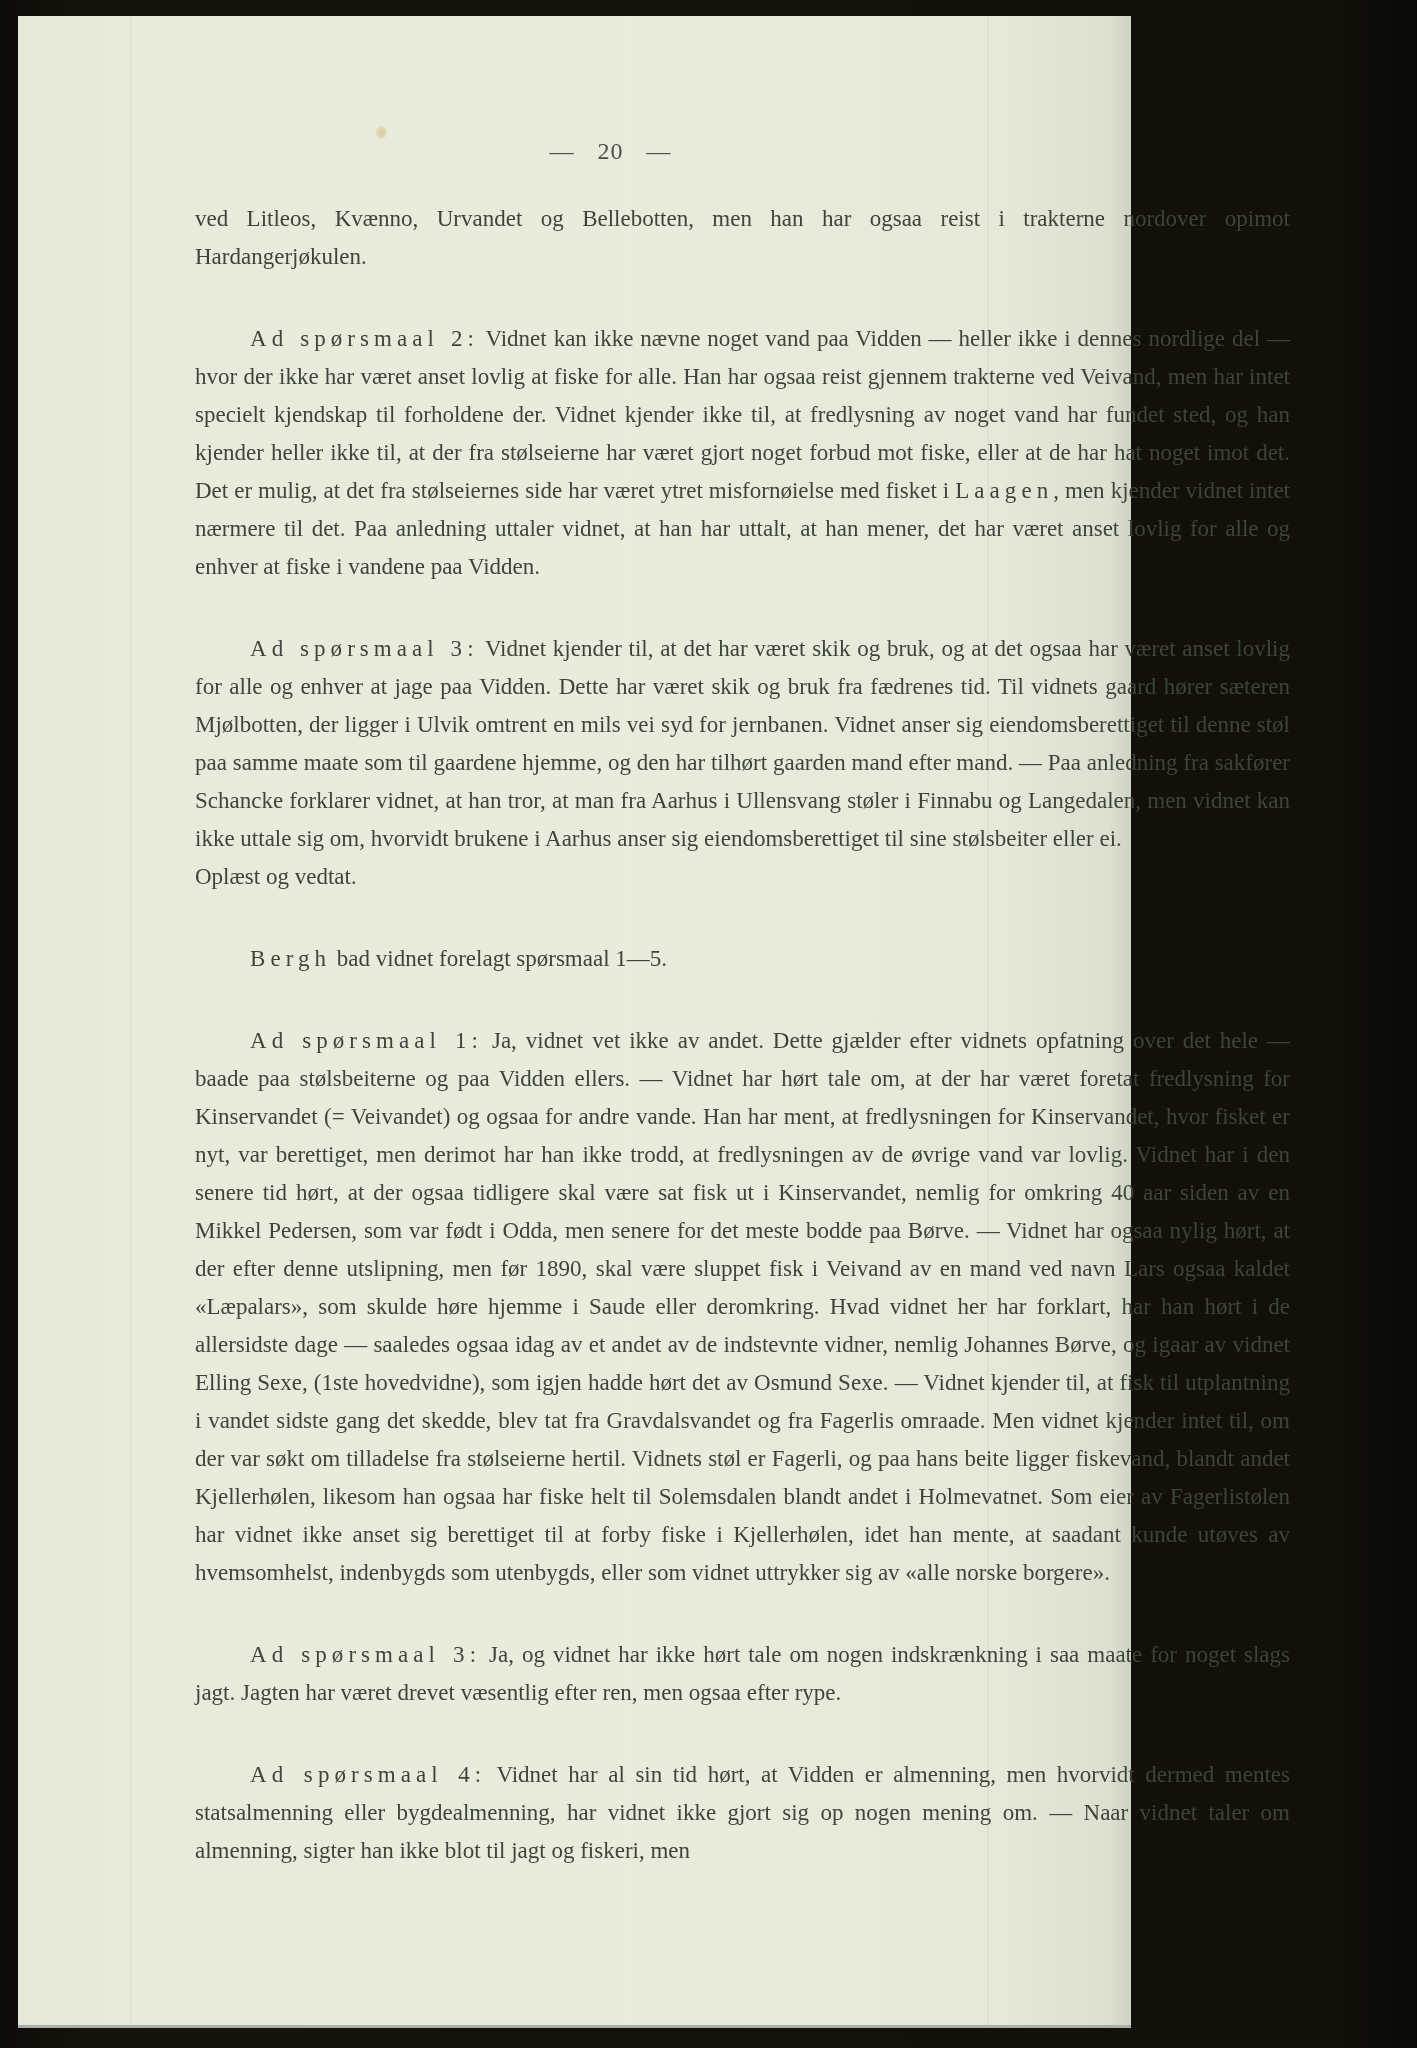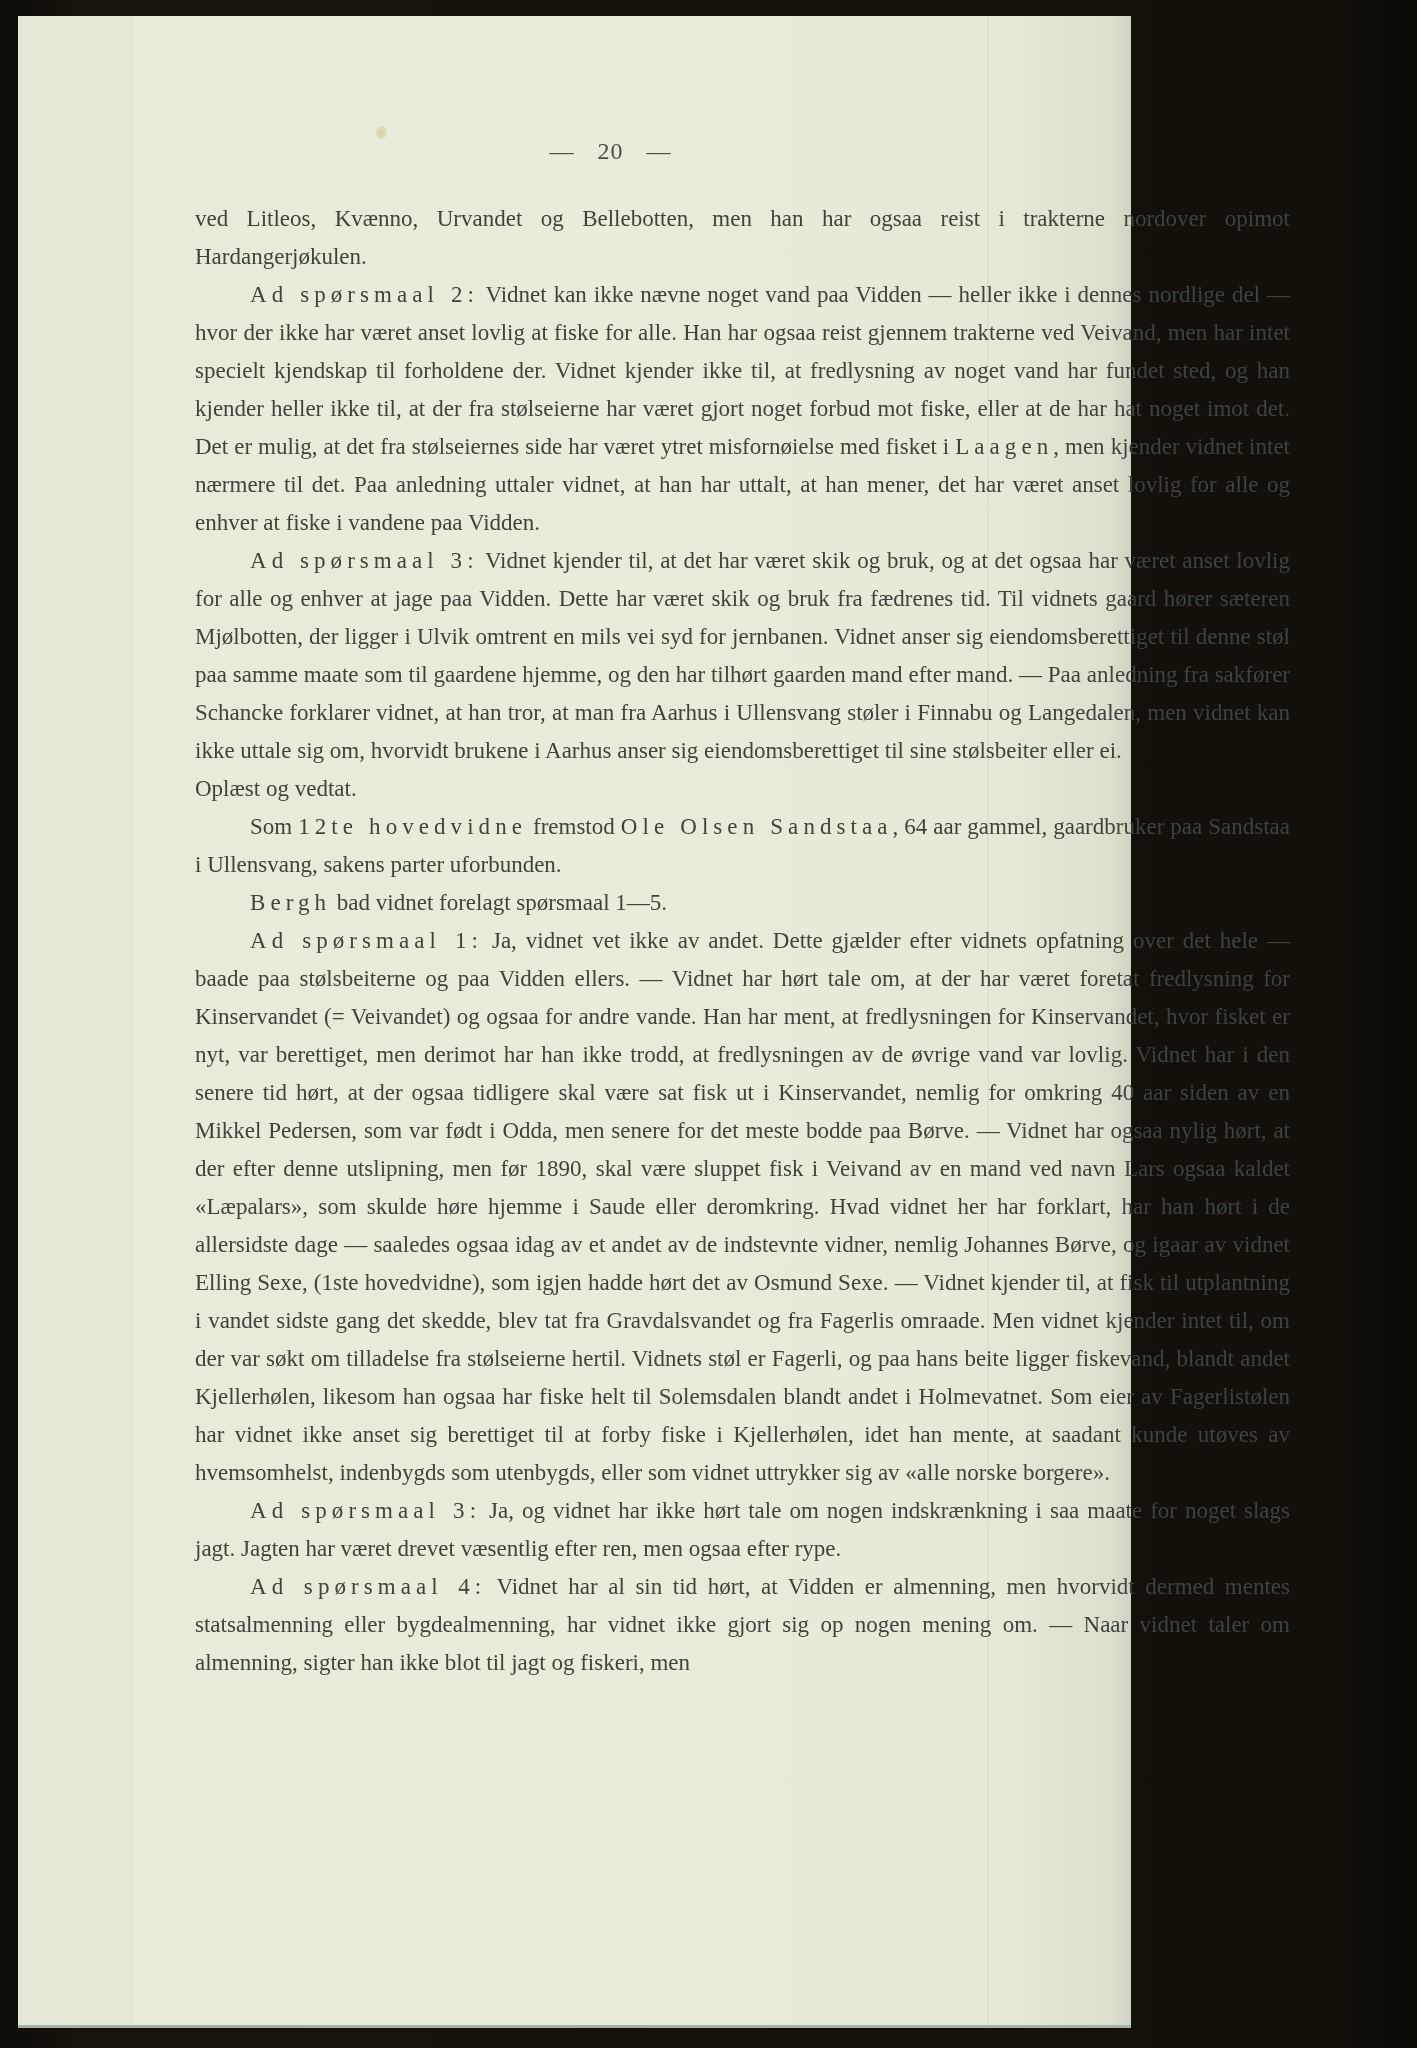--- a/index.html
+++ b/index.html
@@ -67,20 +67,21 @@
     font-size: 23px;
     line-height: 38px;
     text-align: justify;
     color: #3d443c;
   }
   .text-block p {
     margin: 0;
   }
   .text-block p.indent {
     text-indent: 55px;
+    margin-top: 44px;
   }
   .text-block p.right {
     text-indent: 0;
     padding-right: 6px;
   }
   .sp {
     letter-spacing: 0.22em;
   }
 </style>
 </head>
@@ -90,20 +91,19 @@
   <div class="paper">
     <div class="streak s1"></div>
     <div class="streak s2"></div>
     <div class="speck"></div>
     <div class="page-number">— 20 —</div>
     <div class="text-block">
         <p class=""><span>ved Litleos, Kvænno, Urvandet og Bellebotten, men han har ogsaa reist i trakterne nordover opimot Hardangerjøkulen.</span></p>
         <p class="indent"><span class="sp">Ad spørsmaal 2:</span><span> Vidnet kan ikke nævne noget vand paa Vidden — heller ikke i dennes nordlige del — hvor der ikke har været anset lovlig at fiske for alle. Han har ogsaa reist gjennem trakterne ved Veivand, men har intet specielt kjendskap til forholdene der. Vidnet kjender ikke til, at fredlysning av noget vand har fundet sted, og han kjender heller ikke til, at der fra stølseierne har været gjort noget forbud mot fiske, eller at de har hat noget imot det. Det er mulig, at det fra stølseiernes side har været ytret misfornøielse med fisket i </span><span class="sp">Laagen</span><span>, men kjender vidnet intet nærmere til det. Paa anledning uttaler vidnet, at han har uttalt, at han mener, det har været anset lovlig for alle og enhver at fiske i vandene paa Vidden.</span></p>
         <p class="indent"><span class="sp">Ad spørsmaal 3:</span><span> Vidnet kjender til, at det har været skik og bruk, og at det ogsaa har været anset lovlig for alle og enhver at jage paa Vidden. Dette har været skik og bruk fra fædrenes tid. Til vidnets gaard hører sæteren Mjølbotten, der ligger i Ulvik omtrent en mils vei syd for jernbanen. Vidnet anser sig eiendomsberettiget til denne støl paa samme maate som til gaardene hjemme, og den har tilhørt gaarden mand efter mand. — Paa anledning fra sakfører Schancke forklarer vidnet, at han tror, at man fra Aarhus i Ullensvang støler i Finnabu og Langedalen, men vidnet kan ikke uttale sig om, hvorvidt brukene i Aarhus anser sig eiendomsberettiget til sine stølsbeiter eller ei.</span></p>
         <p class=" right"><span>Oplæst og vedtat.</span></p>
-        <p class="indent"><span>Som </span><span class="sp">12te hovedvidne</span><span> fremstod </span><span class="sp">Ole Olsen Sandstaa</span><span>, 64 aar gammel, gaardbruker paa Sandstaa i Ullensvang, sakens parter uforbunden.</span></p>
         <p class="indent"><span class="sp">Bergh</span><span> bad vidnet forelagt spørsmaal 1—5.</span></p>
         <p class="indent"><span class="sp">Ad spørsmaal 1:</span><span> Ja, vidnet vet ikke av andet. Dette gjælder efter vidnets opfatning over det hele — baade paa stølsbeiterne og paa Vidden ellers. — Vidnet har hørt tale om, at der har været foretat fredlysning for Kinservandet (= Veivandet) og ogsaa for andre vande. Han har ment, at fredlysningen for Kinservandet, hvor fisket er nyt, var berettiget, men derimot har han ikke trodd, at fredlysningen av de øvrige vand var lovlig. Vidnet har i den senere tid hørt, at der ogsaa tidligere skal være sat fisk ut i Kinservandet, nemlig for omkring 40 aar siden av en Mikkel Pedersen, som var født i Odda, men senere for det meste bodde paa Børve. — Vidnet har ogsaa nylig hørt, at der efter denne utslipning, men før 1890, skal være sluppet fisk i Veivand av en mand ved navn Lars ogsaa kaldet «Læpalars», som skulde høre hjemme i Saude eller deromkring. Hvad vidnet her har forklart, har han hørt i de allersidste dage — saaledes ogsaa idag av et andet av de indstevnte vidner, nemlig Johannes Børve, og igaar av vidnet Elling Sexe, (1ste hovedvidne), som igjen hadde hørt det av Osmund Sexe. — Vidnet kjender til, at fisk til utplantning i vandet sidste gang det skedde, blev tat fra Gravdalsvandet og fra Fagerlis omraade. Men vidnet kjender intet til, om der var søkt om tilladelse fra stølseierne hertil. Vidnets støl er Fagerli, og paa hans beite ligger fiskevand, blandt andet Kjellerhølen, likesom han ogsaa har fiske helt til Solemsdalen blandt andet i Holmevatnet. Som eier av Fagerlistølen har vidnet ikke anset sig berettiget til at forby fiske i Kjellerhølen, idet han mente, at saadant kunde utøves av hvemsomhelst, indenbygds som utenbygds, eller som vidnet uttrykker sig av «alle norske borgere».</span></p>
         <p class="indent"><span class="sp">Ad spørsmaal 3:</span><span> Ja, og vidnet har ikke hørt tale om nogen indskrænkning i saa maate for noget slags jagt. Jagten har været drevet væsentlig efter ren, men ogsaa efter rype.</span></p>
         <p class="indent"><span class="sp">Ad spørsmaal 4:</span><span> Vidnet har al sin tid hørt, at Vidden er almenning, men hvorvidt dermed mentes statsalmenning eller bygdealmenning, har vidnet ikke gjort sig op nogen mening om. — Naar vidnet taler om almenning, sigter han ikke blot til jagt og fiskeri, men</span></p>
       </div>
   </div>
 </div>
 
 </body></html>

